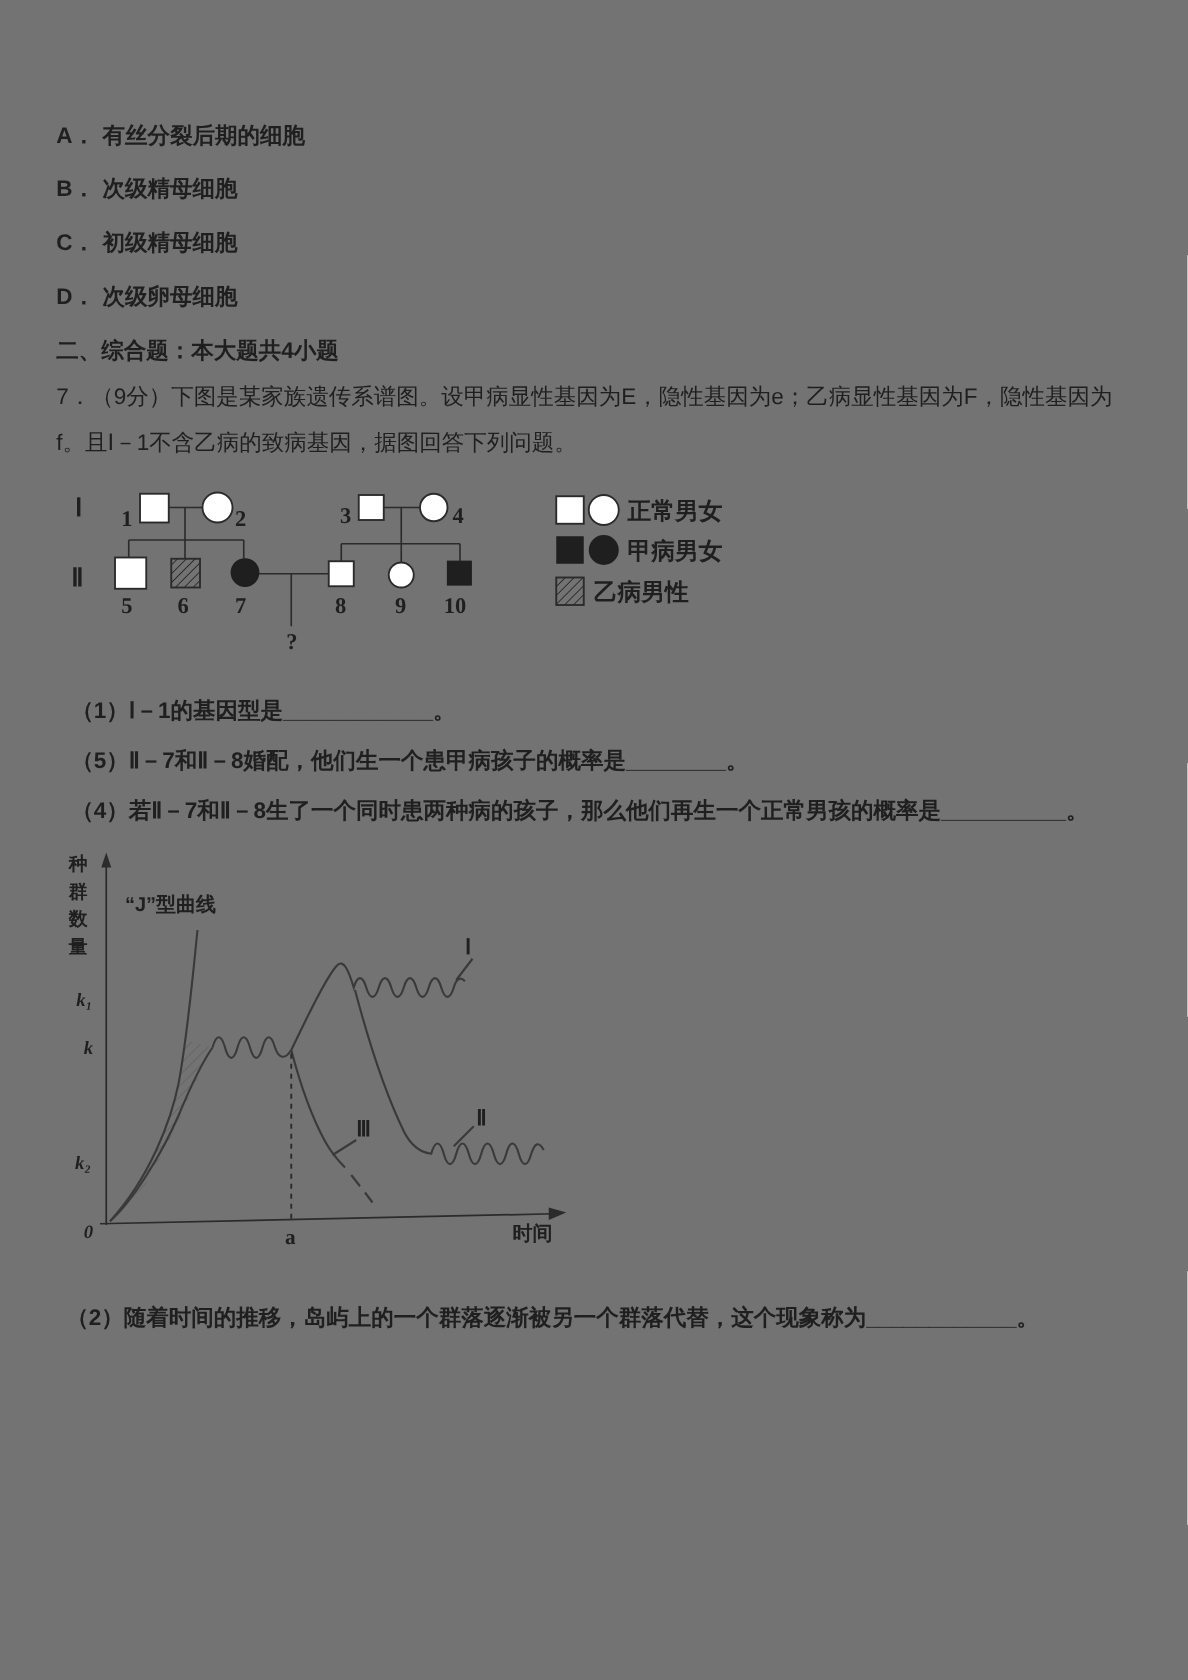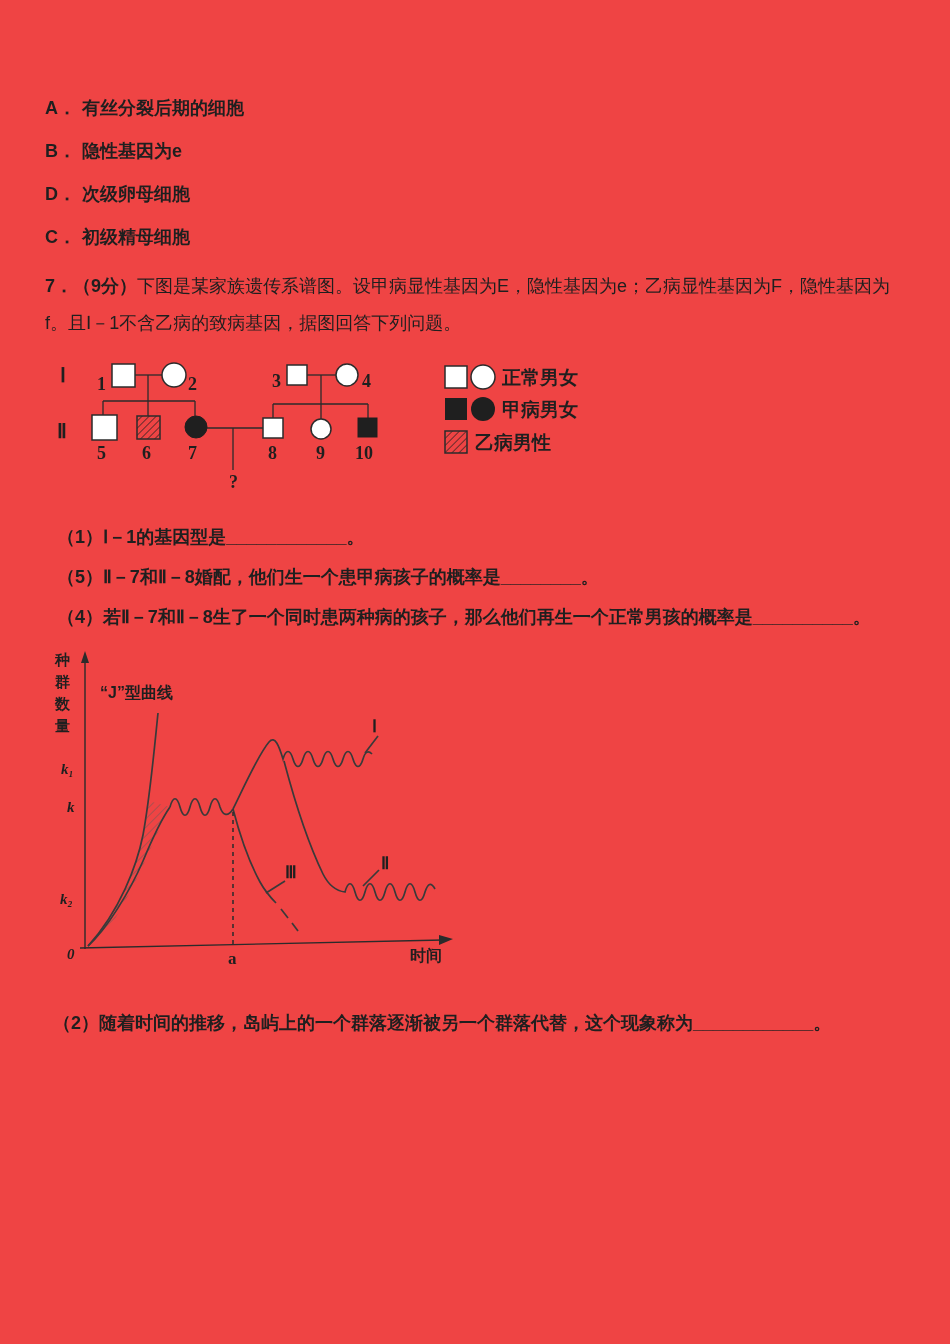--- a/index.html
+++ b/index.html
@@ -1,23 +1,23 @@
 <!DOCTYPE html>
 <html><head>
 <meta charset="utf-8">
 <style>
   html,body{margin:0;padding:0;background:#ffffff;}
   body{width:950px;height:1344px;font-family:"Liberation Sans",sans-serif;color:#1f1f1f;}
   .page{position:relative;width:950px;height:1344px;box-sizing:border-box;
-        padding:96px 40px 0 45px;overflow:hidden;background:#ef4444;}
+        padding:96px 40px 0 45px;overflow:hidden;background:#737373;}
   .opt{font-size:18px;font-weight:700;margin:0 0 19px 0;}
   .opt .letter{margin-right:6px;}
   .section-header{font-size:18px;font-weight:700;margin:10px 0 0 0;}
   p.stem{font-size:18px;line-height:37px;margin:7px 0 0 0;}
-  p.stem .prefix{font-weight:700;}
+  p.stem .prefix{font-weight:400;}
   p.stem .body{font-weight:400;}
   p.stem8{line-height:41px;margin-top:13px;}
   .pedigree-wrap{margin:10px 0 0 5px;height:142px;}
   .graph-wrap{margin:3px 0 0 0;height:352px;}
   .subs7{margin-top:25px;}
   .subs7 p{font-size:18px;line-height:36px;margin:4px;text-indent:8px;font-weight:700;}
   .subs8{margin-top:13px;}
   .subs8 p{font-size:18px;line-height:38px;margin:0;text-indent:8px;font-weight:700;}
   .subs8 p + p{margin-top:7px;}
   svg text{fill:#1f1f1f;}
@@ -29,25 +29,26 @@
   .curve-label{font-family:"Liberation Serif",serif;font-size:17px;font-weight:700;}
   .j-label{font-family:"Liberation Sans",sans-serif;font-size:16px;font-weight:600;}
 </style>
 </head>
 <body>
 
 <div class="page">
 
   <div>
     <p class="opt"><span class="letter">A．</span><span>有丝分裂后期的细胞</span></p>
-    <p class="opt"><span class="letter">B．</span><span>隐性基因为e</span></p>
+    <p class="opt"><span class="letter">B．</span><span>次级精母细胞</span></p>
+    <p class="opt"><span class="letter">C．</span><span>初级精母细胞</span></p>
     <p class="opt"><span class="letter">D．</span><span>次级卵母细胞</span></p>
-    <p class="opt"><span class="letter">C．</span><span>初级精母细胞</span></p>
   </div>
 
+  <p class="section-header">二、综合题：本大题共4小题</p>
 
   <p class="stem"><span class="prefix">7．（9分）</span><span class="body">下图是某家族遗传系谱图。设甲病显性基因为E，隐性基因为e；乙病显性基因为F，隐性基因为f。且Ⅰ－1不含乙病的致病基因，据图回答下列问题。</span></p>
 
   <div class="pedigree-wrap">
     <svg width="650" height="142" viewBox="0 0 650 142">
       <defs>
         <pattern id="hatch" width="5" height="5" patternUnits="userSpaceOnUse" patternTransform="rotate(45)">
           <line x1="0" y1="0" x2="0" y2="5" stroke="#1f1f1f" stroke-width="1.3"></line>
         </pattern>
       </defs>

